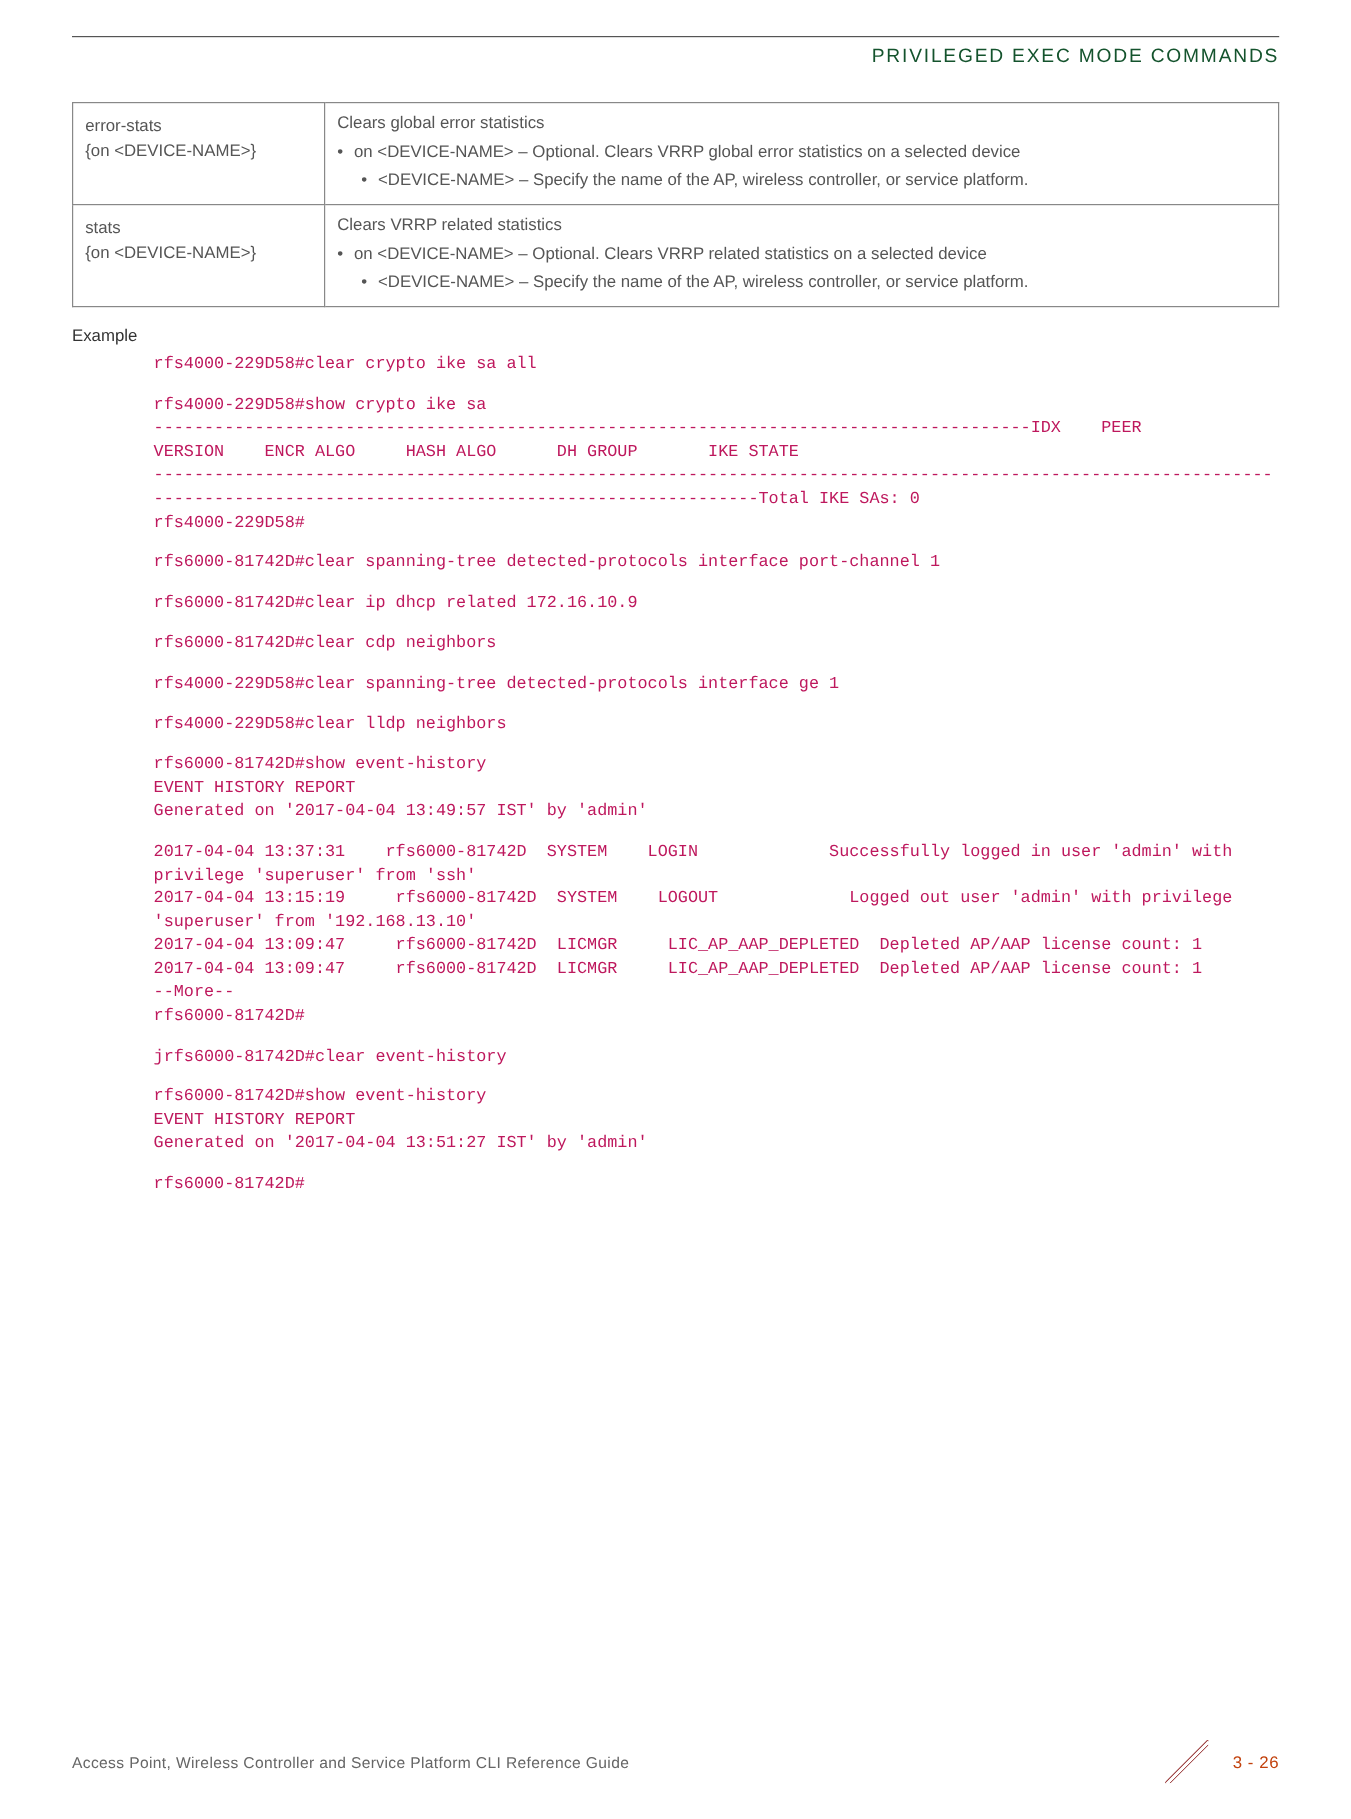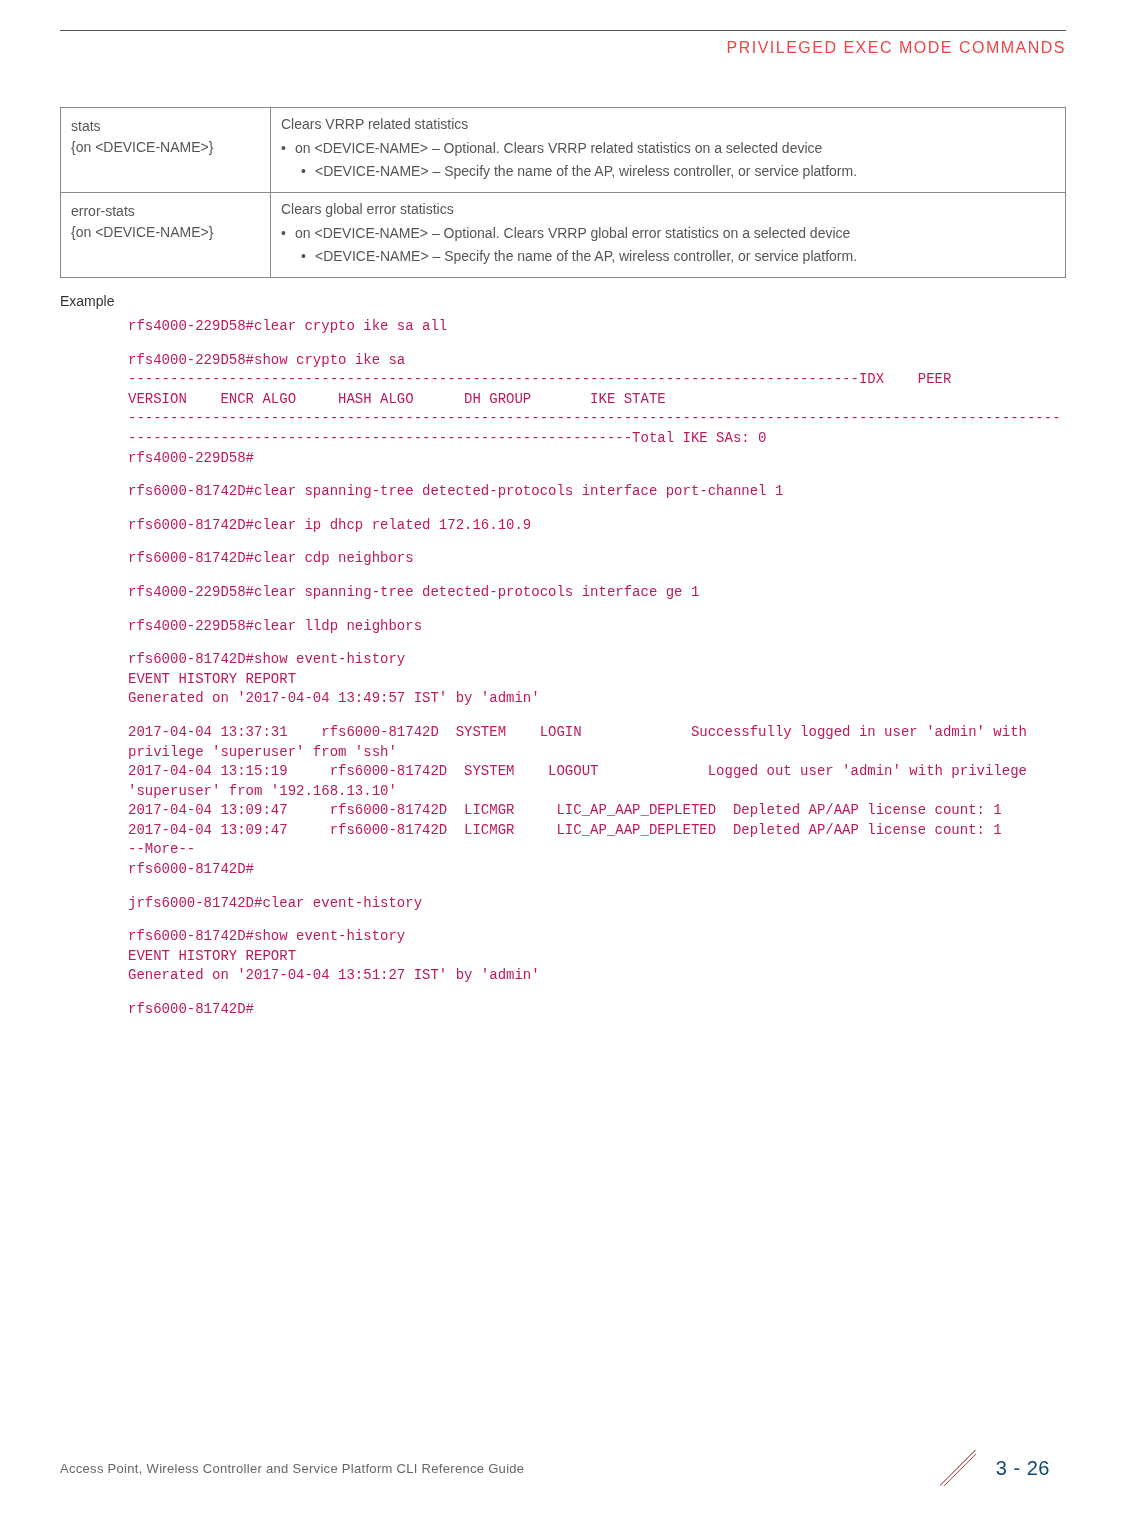--- a/index.html
+++ b/index.html
@@ -17,23 +17,23 @@
       padding: 30px 60px 40px 60px;
     }
     .header-line {
       border-top: 1px solid #555;
       margin-bottom: 8px;
     }
     .header-title {
       text-align: right;
       font-size: 16px;
       letter-spacing: 1.5px;
-      color: #ef4444;
+      color: #14532d;
       font-weight: 300;
-      margin-bottom: 50px;
+      margin-bottom: 28px;
     }
     table.params {
       width: 100%;
       border-collapse: collapse;
       margin-bottom: 15px;
     }
     table.params td {
       border: 1px solid #888;
       padding: 8px 10px;
       vertical-align: top;
@@ -84,76 +84,76 @@
       color: #be185d;
       white-space: pre-wrap;
       word-wrap: break-word;
       margin-left: 68px;
       margin-bottom: 14px;
     }
     .footer {
       position: absolute;
       bottom: 30px;
       left: 60px;
-      right: 76px;
+      right: 60px;
       display: flex;
       align-items: center;
       justify-content: space-between;
     }
     .footer-text {
       font-size: 13px;
       color: #666;
       letter-spacing: 0.3px;
     }
     .footer-right {
       display: flex;
       align-items: center;
       gap: 20px;
     }
     .page-num {
-      font-size: 20px;
-      color: #0c4a6e;
+      font-size: 14px;
+      color: #c2410c;
       letter-spacing: 0.5px;
       text-align: center;
     }
     .corner-svg {
       width: 36px;
       height: 36px;
     }
   </style>
 </head>
 <body>
 
 <div class="header-line"></div>
 <div class="header-title">PRIVILEGED EXEC MODE COMMANDS</div>
 
 <table class="params">
   <tbody>
       <tr>
     <td class="left">
+      <div class="param-name">error-stats</div>
+      <div class="param-name">{on &lt;DEVICE-NAME&gt;}</div>
+    </td>
+    <td class="param-desc">
+      <div class="param-desc-head">Clears global error statistics</div>
+      <ul>
+        <li>on &lt;DEVICE-NAME&gt; – Optional. Clears VRRP global error statistics on a selected device</li>
+        <li class="nested">&lt;DEVICE-NAME&gt; – Specify the name of the AP, wireless controller, or service platform.</li>
+      </ul>
+    </td>
+  </tr>
+  <tr>
+    <td class="left">
       <div class="param-name">stats</div>
       <div class="param-name">{on &lt;DEVICE-NAME&gt;}</div>
     </td>
     <td class="param-desc">
       <div class="param-desc-head">Clears VRRP related statistics</div>
       <ul>
         <li>on &lt;DEVICE-NAME&gt; – Optional. Clears VRRP related statistics on a selected device</li>
-        <li class="nested">&lt;DEVICE-NAME&gt; – Specify the name of the AP, wireless controller, or service platform.</li>
-      </ul>
-    </td>
-  </tr>
-  <tr>
-    <td class="left">
-      <div class="param-name">error-stats</div>
-      <div class="param-name">{on &lt;DEVICE-NAME&gt;}</div>
-    </td>
-    <td class="param-desc">
-      <div class="param-desc-head">Clears global error statistics</div>
-      <ul>
-        <li>on &lt;DEVICE-NAME&gt; – Optional. Clears VRRP global error statistics on a selected device</li>
         <li class="nested">&lt;DEVICE-NAME&gt; – Specify the name of the AP, wireless controller, or service platform.</li>
       </ul>
     </td>
   </tr>
 </tbody>
   </table>
 
 <div class="example-label">Example</div>
 
 <pre class="code">rfs4000-229D58#clear crypto ike sa all</pre>

